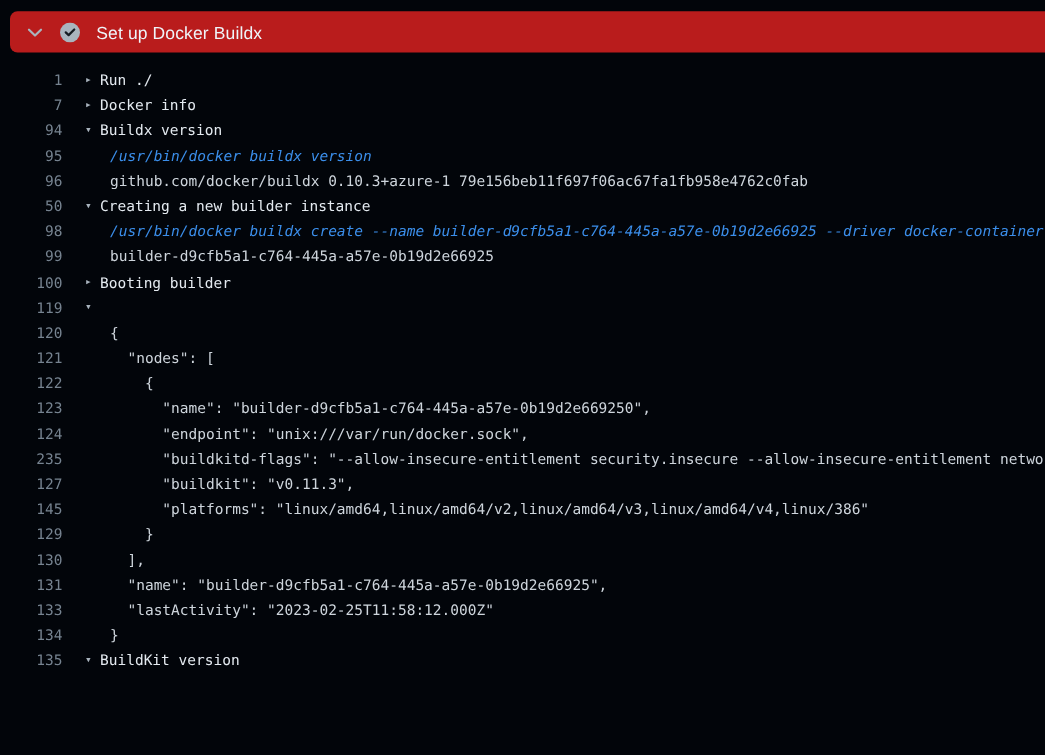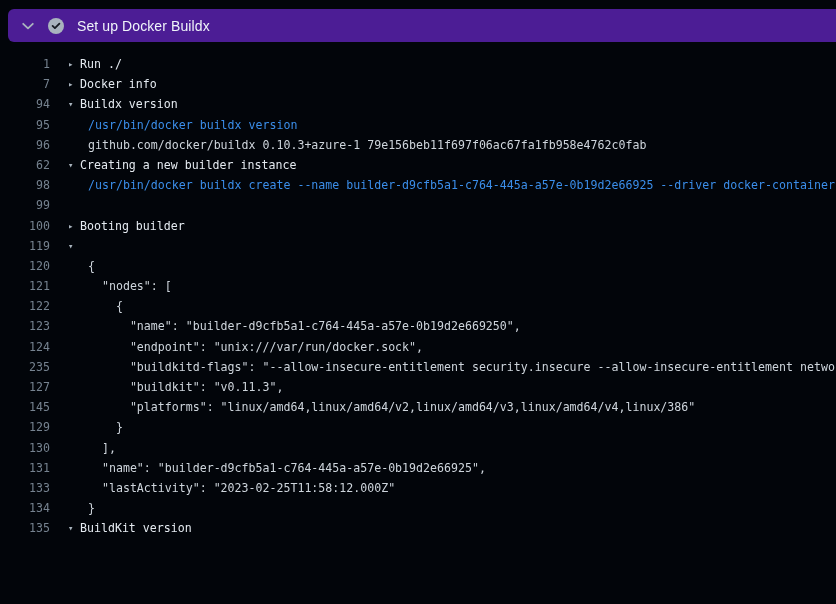--- a/index.html
+++ b/index.html
@@ -10,21 +10,21 @@
   body {
     width: 836px;
     height: 604px;
     overflow: hidden;
     font-family: "Liberation Sans", sans-serif;
   }
   
   .step-header {
     margin: 9px 0 0 8px;
     height: 33px;
-    background: #4c1d95;
+    background: #b91c1c;
     border-top-left-radius: 6px;
     border-bottom-left-radius: 6px;
     display: flex;
     align-items: center;
     cursor: pointer;
   }
   .step-header .chev {
     width: 16px; height: 16px;
     margin-left: 12px;
     flex: 0 0 auto;
@@ -63,21 +63,21 @@
   }
   .arrow {
     flex: 0 0 12px;
     margin-left: 18px;
     color: #a9b4be;
     font-size: 9px;
     text-align: left;
   }
   .txt { color: #ced5dc; }
   .txt.group   { color: #e4eaf0; }
-  .txt.command { color: #3b8eea; padding-left: 8px; }
+  .txt.command { color: #3b8eea; padding-left: 8px; font-style: italic; }
   .txt.output  { color: #ced5dc; padding-left: 8px; text-align: right; }
   .line.grouprow { cursor: pointer; }
 </style>
 </head>
 <body>
 
 <div class="step-header">
   <span class="chev">
     <svg width="16" height="16" viewBox="0 0 16 16">
       <path d="M3.2 5.8 L8 10.4 L12.8 5.8" fill="none" stroke="#a9b4be" stroke-width="1.8" stroke-linecap="round" stroke-linejoin="round"></path>
@@ -91,23 +91,23 @@
   </span>
   <span class="step-title">Set up Docker Buildx</span>
 </div>
 
 <div class="log" id="log-lines">
     <div class="line grouprow"><span class="ln">1</span><span class="arrow">▸</span><span class="txt group">Run ./</span></div>
     <div class="line grouprow"><span class="ln">7</span><span class="arrow">▸</span><span class="txt group">Docker info</span></div>
     <div class="line grouprow"><span class="ln">94</span><span class="arrow">▾</span><span class="txt group">Buildx version</span></div>
     <div class="line"><span class="ln">95</span><span class="arrow"></span><span class="txt command">/usr/bin/docker buildx version</span></div>
     <div class="line"><span class="ln">96</span><span class="arrow"></span><span class="txt output">github.com/docker/buildx 0.10.3+azure-1 79e156beb11f697f06ac67fa1fb958e4762c0fab</span></div>
-    <div class="line grouprow"><span class="ln">62</span><span class="arrow">▾</span><span class="txt group">Creating a new builder instance</span></div>
+    <div class="line grouprow"><span class="ln">50</span><span class="arrow">▾</span><span class="txt group">Creating a new builder instance</span></div>
     <div class="line"><span class="ln">98</span><span class="arrow"></span><span class="txt command">/usr/bin/docker buildx create --name builder-d9cfb5a1-c764-445a-a57e-0b19d2e66925 --driver docker-container</span></div>
-    <div class="line"><span class="ln">99</span><span class="arrow"></span></div>
+    <div class="line"><span class="ln">99</span><span class="arrow"></span><span class="txt output">builder-d9cfb5a1-c764-445a-a57e-0b19d2e66925</span></div>
     <div class="line grouprow"><span class="ln">100</span><span class="arrow">▸</span><span class="txt group">Booting builder</span></div>
     <div class="line grouprow"><span class="ln">119</span><span class="arrow">▾</span></div>
     <div class="line"><span class="ln">120</span><span class="arrow"></span><span class="txt output">{</span></div>
     <div class="line"><span class="ln">121</span><span class="arrow"></span><span class="txt output">  "nodes": [</span></div>
     <div class="line"><span class="ln">122</span><span class="arrow"></span><span class="txt output">    {</span></div>
     <div class="line"><span class="ln">123</span><span class="arrow"></span><span class="txt output">      "name": "builder-d9cfb5a1-c764-445a-a57e-0b19d2e669250",</span></div>
     <div class="line"><span class="ln">124</span><span class="arrow"></span><span class="txt output">      "endpoint": "unix:///var/run/docker.sock",</span></div>
     <div class="line"><span class="ln">235</span><span class="arrow"></span><span class="txt output">      "buildkitd-flags": "--allow-insecure-entitlement security.insecure --allow-insecure-entitlement networ</span></div>
     <div class="line"><span class="ln">127</span><span class="arrow"></span><span class="txt output">      "buildkit": "v0.11.3",</span></div>
     <div class="line"><span class="ln">145</span><span class="arrow"></span><span class="txt output">      "platforms": "linux/amd64,linux/amd64/v2,linux/amd64/v3,linux/amd64/v4,linux/386"</span></div>

